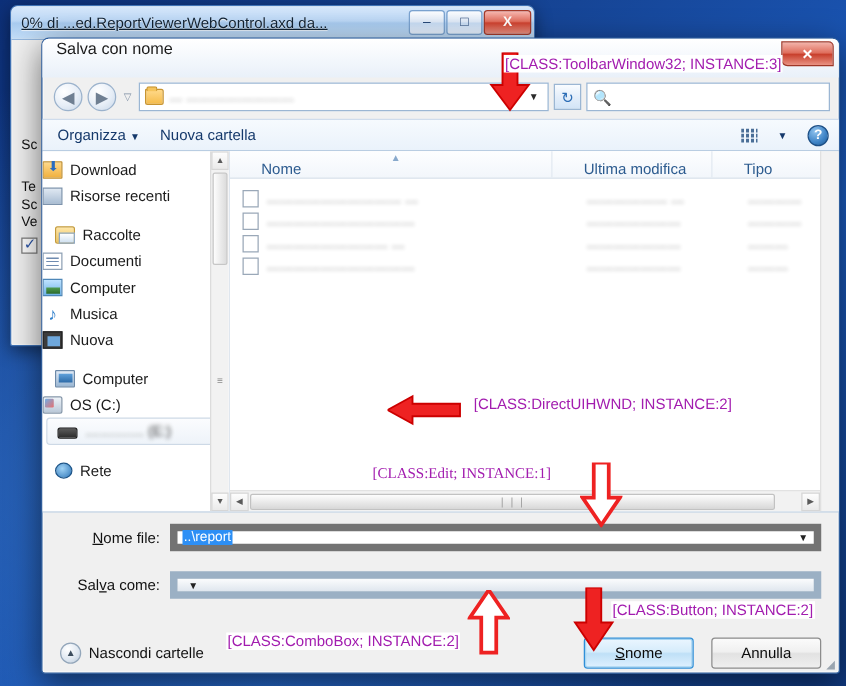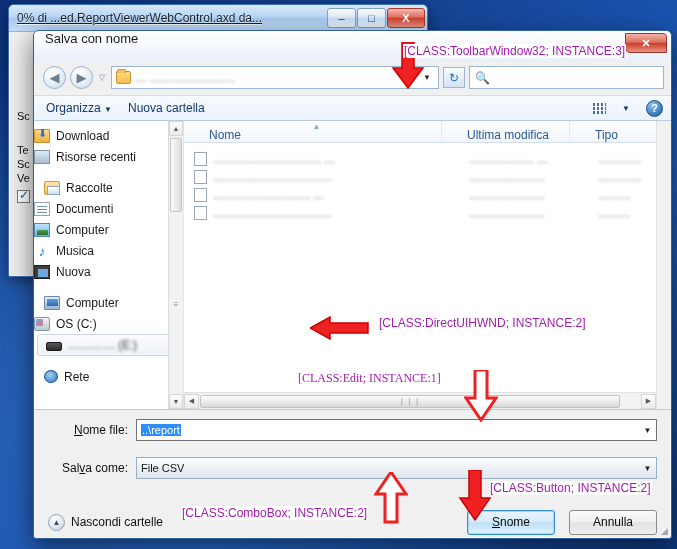--- a/index.html
+++ b/index.html
@@ -207,21 +207,21 @@
 
   
   #listVScroll { width:15px; background:#f2f2f2; border-left:1px solid #e0e0e0; display:flex; flex-direction:column; }
 
   
   #form { padding:9px 14px 0 14px; }
   .frmRow { display:flex; align-items:center; height:22px; margin-bottom:16px; }
   .frmLabel { width:88px; text-align:right; padding-right:8px; font-size:12px; color:#111; white-space:nowrap; }
   .frmLabel u { text-decoration:underline; }
   .combo {
-    flex:1; height:22px; border:1px solid #737373; background:#fff;
+    flex:1; height:22px; border:6px solid #737373; background:#fff;
     display:flex; align-items:center; padding-left:4px;
   }
   .combo.gray { background: linear-gradient(180deg,#fbfcfd 0%,#dfe6ee 100%); border-color:#9bb0c4; }
   .comboVal { flex:1; font-size:11px; color:#111; }
   .comboVal .selhl { background:#2d8ff5; color:#fff; padding:0 1px; }
   .comboArrow { width:17px; text-align:center; font-size:8px; color:#222; }
 
   #footRow { display:flex; align-items:center; padding:10px 14px 0 14px; height:44px; }
   #hideFolders { display:flex; align-items:center; gap:6px; font-size:12px; color:#111; }
   #hideBtn { width:17px; height:17px; border-radius:50%;
@@ -440,21 +440,20 @@
       <div class="combo">
         <span class="comboVal"><span class="selhl">..\report</span></span>
         <span class="comboArrow">▼</span>
       </div>
     </div>
     <div class="frmRow">
       <div class="frmLabel">
         <span>Sal</span><u>v</u><span>a come:</span>
       </div>
       <div class="combo gray">
-        <span class="comboVal">File CSV</span>
         <span class="comboArrow">▼</span>
       </div>
     </div>
   </div>
 
   <div id="footRow">
     <div id="hideFolders">
       <span id="hideBtn">▲</span>
       <span>Nascondi cartelle</span>
     </div>

